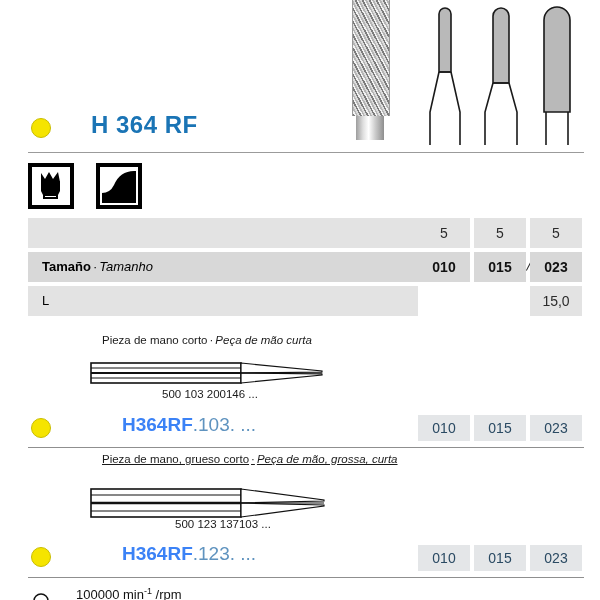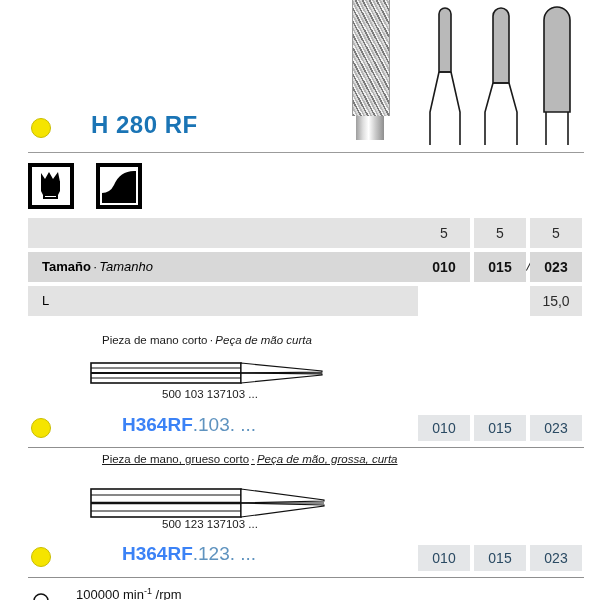--- a/index.html
+++ b/index.html
@@ -258,21 +258,21 @@
   </svg>
 
   <svg class="bur-draw" style="left:532px; top:0px;" width="50" height="145" viewBox="0 0 50 145">
     <path d="M12 20 a13 13 0 0 1 26 0 L38 112 L12 112 Z" fill="#b9b9b9" stroke="#1a1a1a" stroke-width="1.6"></path>
     <path d="M14 112 L14 145" fill="none" stroke="#1a1a1a" stroke-width="1.6"></path>
     <path d="M36 112 L36 145" fill="none" stroke="#1a1a1a" stroke-width="1.6"></path>
   </svg>
 </div>
 
 <div class="dot-yellow title-dot"></div>
-<div class="main-title">H 280 RF</div>
+<div class="main-title">H 364 RF</div>
 <div class="rule rule-title"></div>
 
 <div class="picto picto-1">
   <svg width="38" height="38" viewBox="0 0 38 38">
     <path d="M9 6 L13 12 L17 5 L21 12 L26 5 L28 15 L28 24 L9 24 Z" fill="#000"></path>
     <path d="M9 24 L28 24 L26 28 L11 28 Z" fill="#000"></path>
     <path d="M12 28 L25 28 L25 31 L12 31 Z" fill="#fff" stroke="#000" stroke-width="2"></path>
     <path d="M10 20 L28 14 L28 24 L10 24 Z" fill="#000"></path>
   </svg>
 </div>
@@ -337,21 +337,21 @@
   <svg class="bur-draw" style="left:90px; top:357px;" width="260" height="32" viewBox="0 0 260 32">
     <rect x="1" y="6" width="150" height="20" fill="#fff" stroke="#111" stroke-width="1.6"></rect>
     <line x1="1" y1="11" x2="151" y2="11" stroke="#111" stroke-width="1.1"></line>
     <line x1="1" y1="16" x2="151" y2="16" stroke="#111" stroke-width="2.2"></line>
     <line x1="1" y1="21" x2="151" y2="21" stroke="#111" stroke-width="1.1"></line>
     <path d="M151 6 L232 14 L232 15 L151 16 Z" fill="#fff" stroke="#111" stroke-width="1.2"></path>
     <path d="M151 26 L232 18 L232 17 L151 16 Z" fill="#fff" stroke="#111" stroke-width="1.2"></path>
     <line x1="151" y1="16" x2="232" y2="16" stroke="#111" stroke-width="1.2"></line>
   </svg>
 
-  <div class="prod-code" style="top:388px;">500 103 137103 ...</div>
+  <div class="prod-code" style="top:388px;">500 103 200146 ...</div>
 
   <div class="dot-yellow" style="left:31px; top:418px;"></div>
   <div class="prod-name" style="top:414px;">
     <b>H364RF</b><span class="tail">.103. ...</span>
   </div>
 
   <div class="prod-val" style="left:418px; top:415px;">010</div>
   <div class="prod-val" style="left:474px; top:415px;">015</div>
   <div class="prod-val" style="left:530px; top:415px;">023</div>
 
@@ -366,21 +366,21 @@
   <svg class="bur-draw" style="left:90px; top:485px;" width="260" height="36" viewBox="0 0 260 36">
     <rect x="1" y="4" width="150" height="28" fill="#fff" stroke="#111" stroke-width="1.6"></rect>
     <line x1="1" y1="10" x2="151" y2="10" stroke="#111" stroke-width="1.2"></line>
     <line x1="1" y1="18" x2="151" y2="18" stroke="#111" stroke-width="2.4"></line>
     <line x1="1" y1="26" x2="151" y2="26" stroke="#111" stroke-width="1.2"></line>
     <path d="M151 4 L234 15 L234 16 L151 18 Z" fill="#fff" stroke="#111" stroke-width="1.2"></path>
     <path d="M151 32 L234 21 L234 20 L151 18 Z" fill="#fff" stroke="#111" stroke-width="1.2"></path>
     <line x1="151" y1="18" x2="234" y2="18" stroke="#111" stroke-width="1.2"></line>
   </svg>
 
-  <div class="prod-code" style="top:518px;">500 123 137103 ...</div>
+  <div class="prod-code" style="top:518px;margin-left:13px;">500 123 137103 ...</div>
 
   <div class="dot-yellow" style="left:31px; top:547px;"></div>
   <div class="prod-name" style="top:543px;">
     <b>H364RF</b><span class="tail">.123. ...</span>
   </div>
 
   <div class="prod-val" style="left:418px; top:545px;">010</div>
   <div class="prod-val" style="left:474px; top:545px;">015</div>
   <div class="prod-val" style="left:530px; top:545px;">023</div>
 

